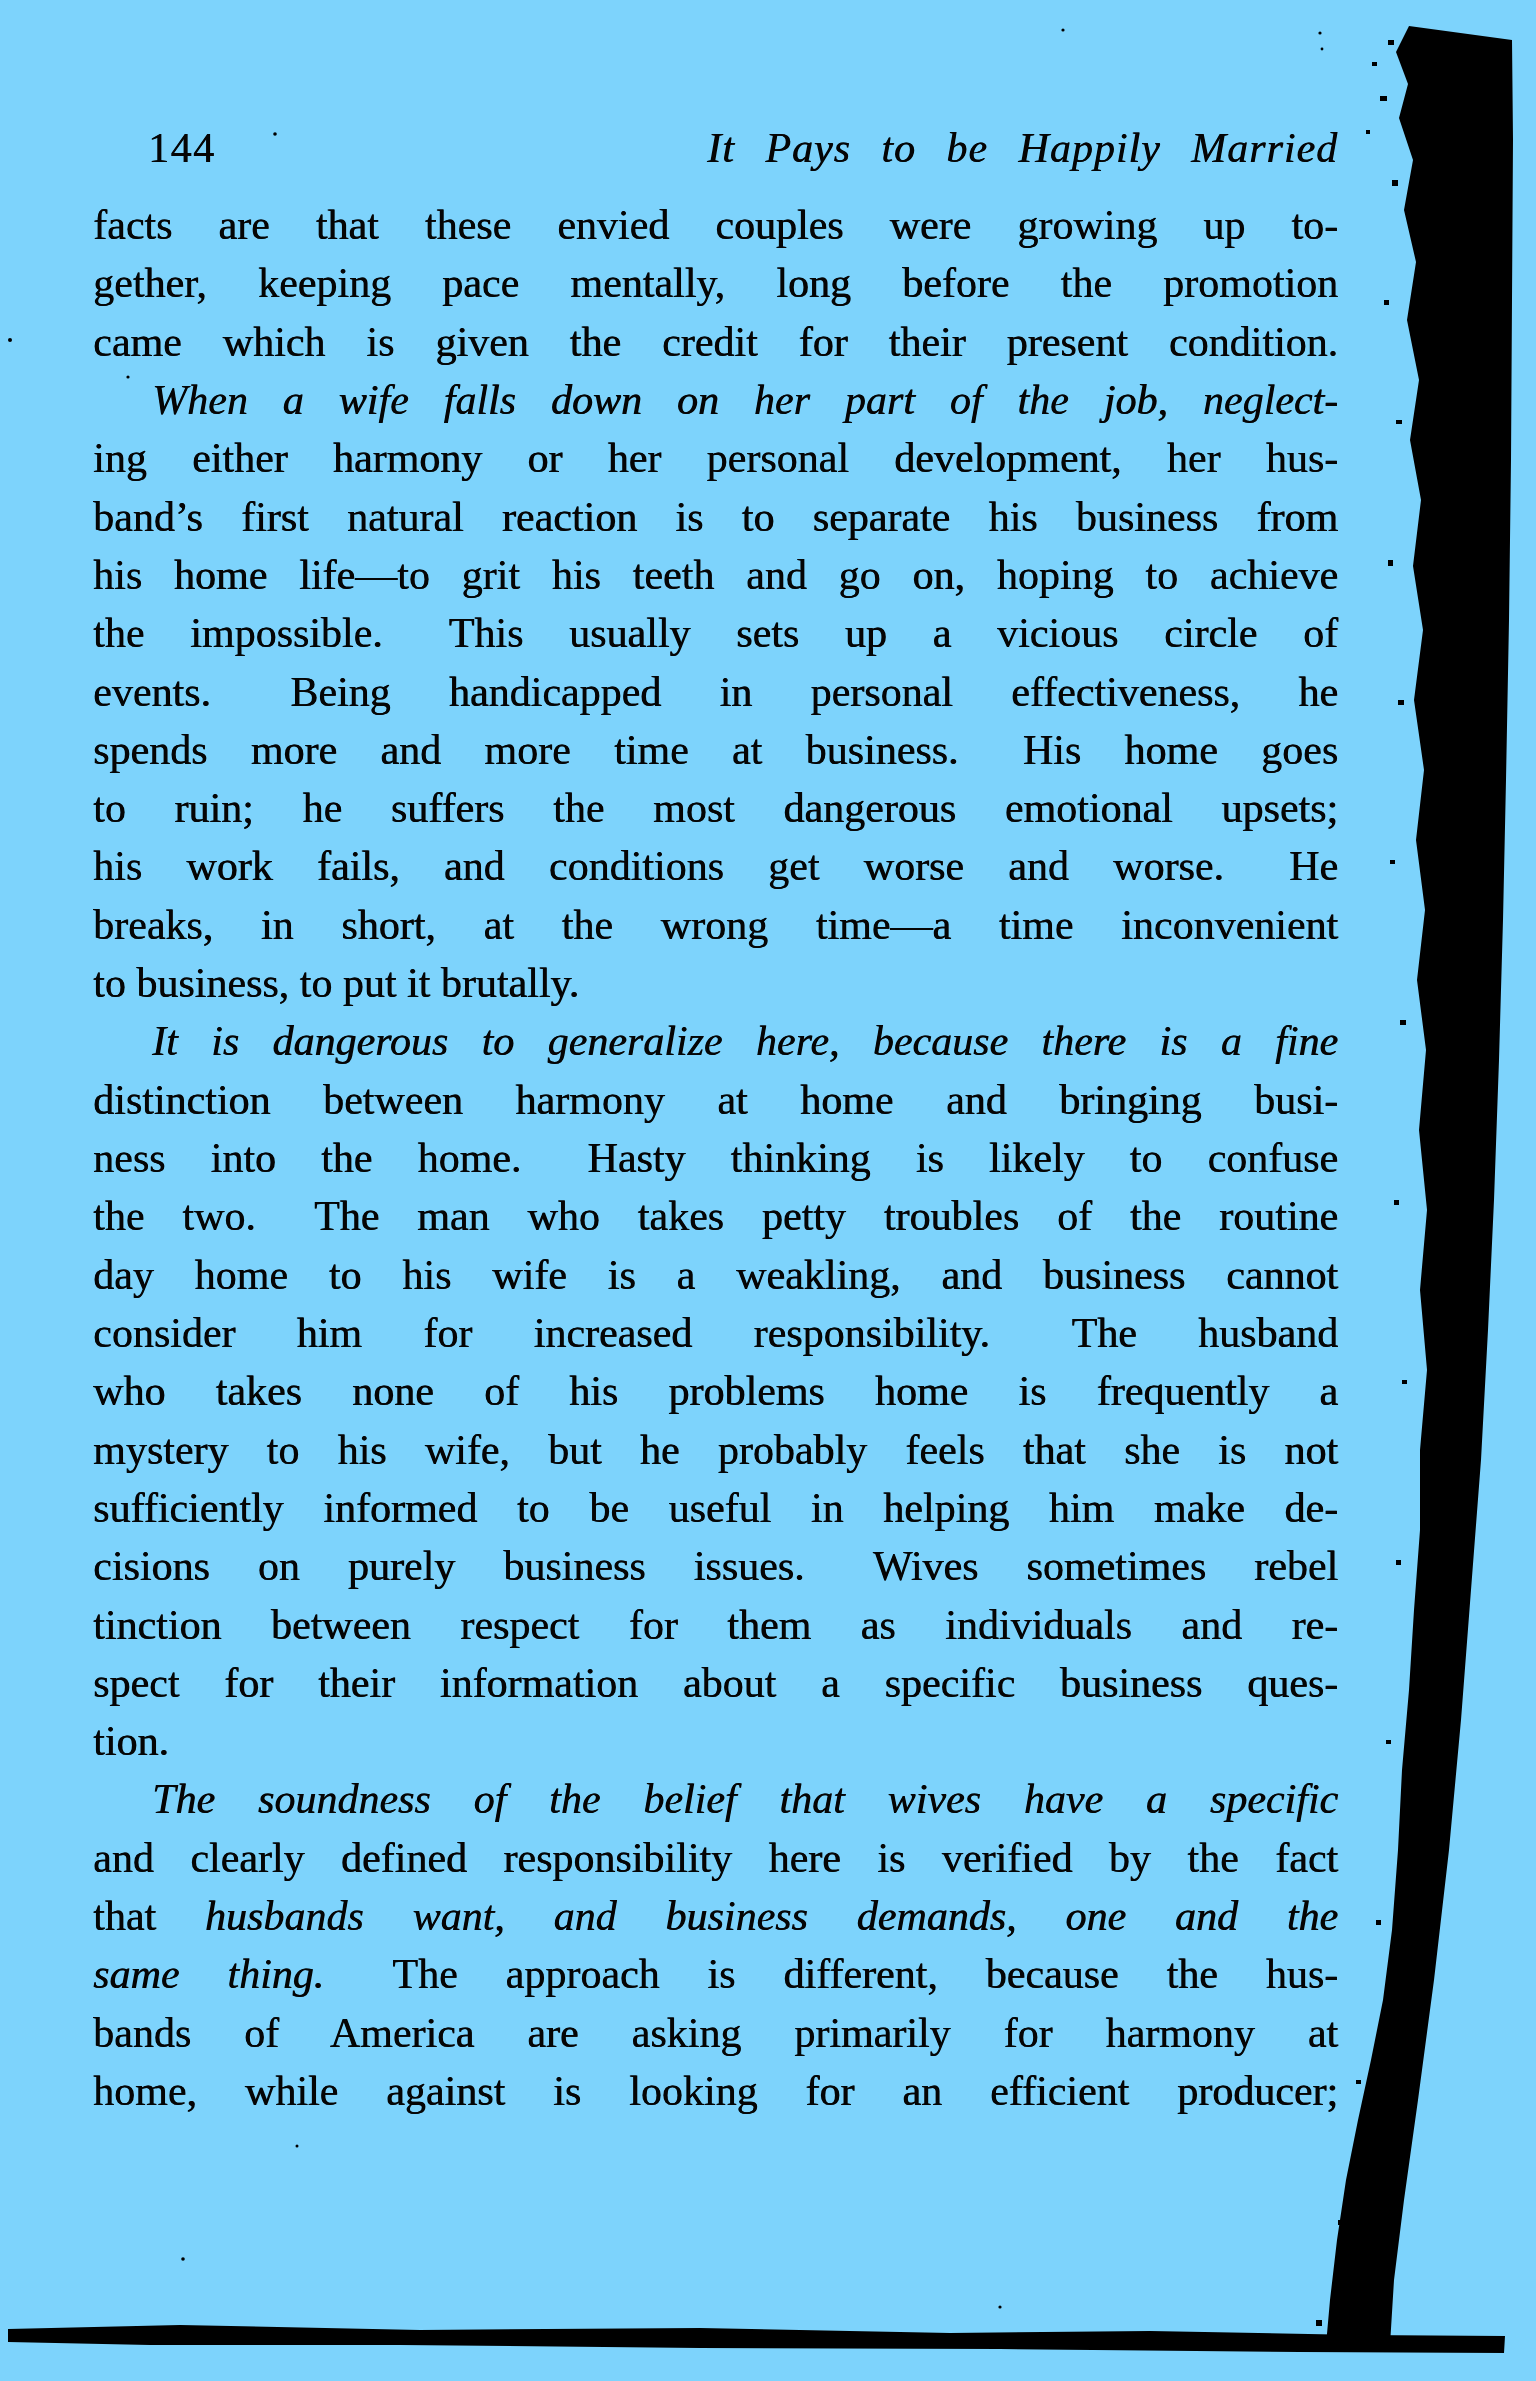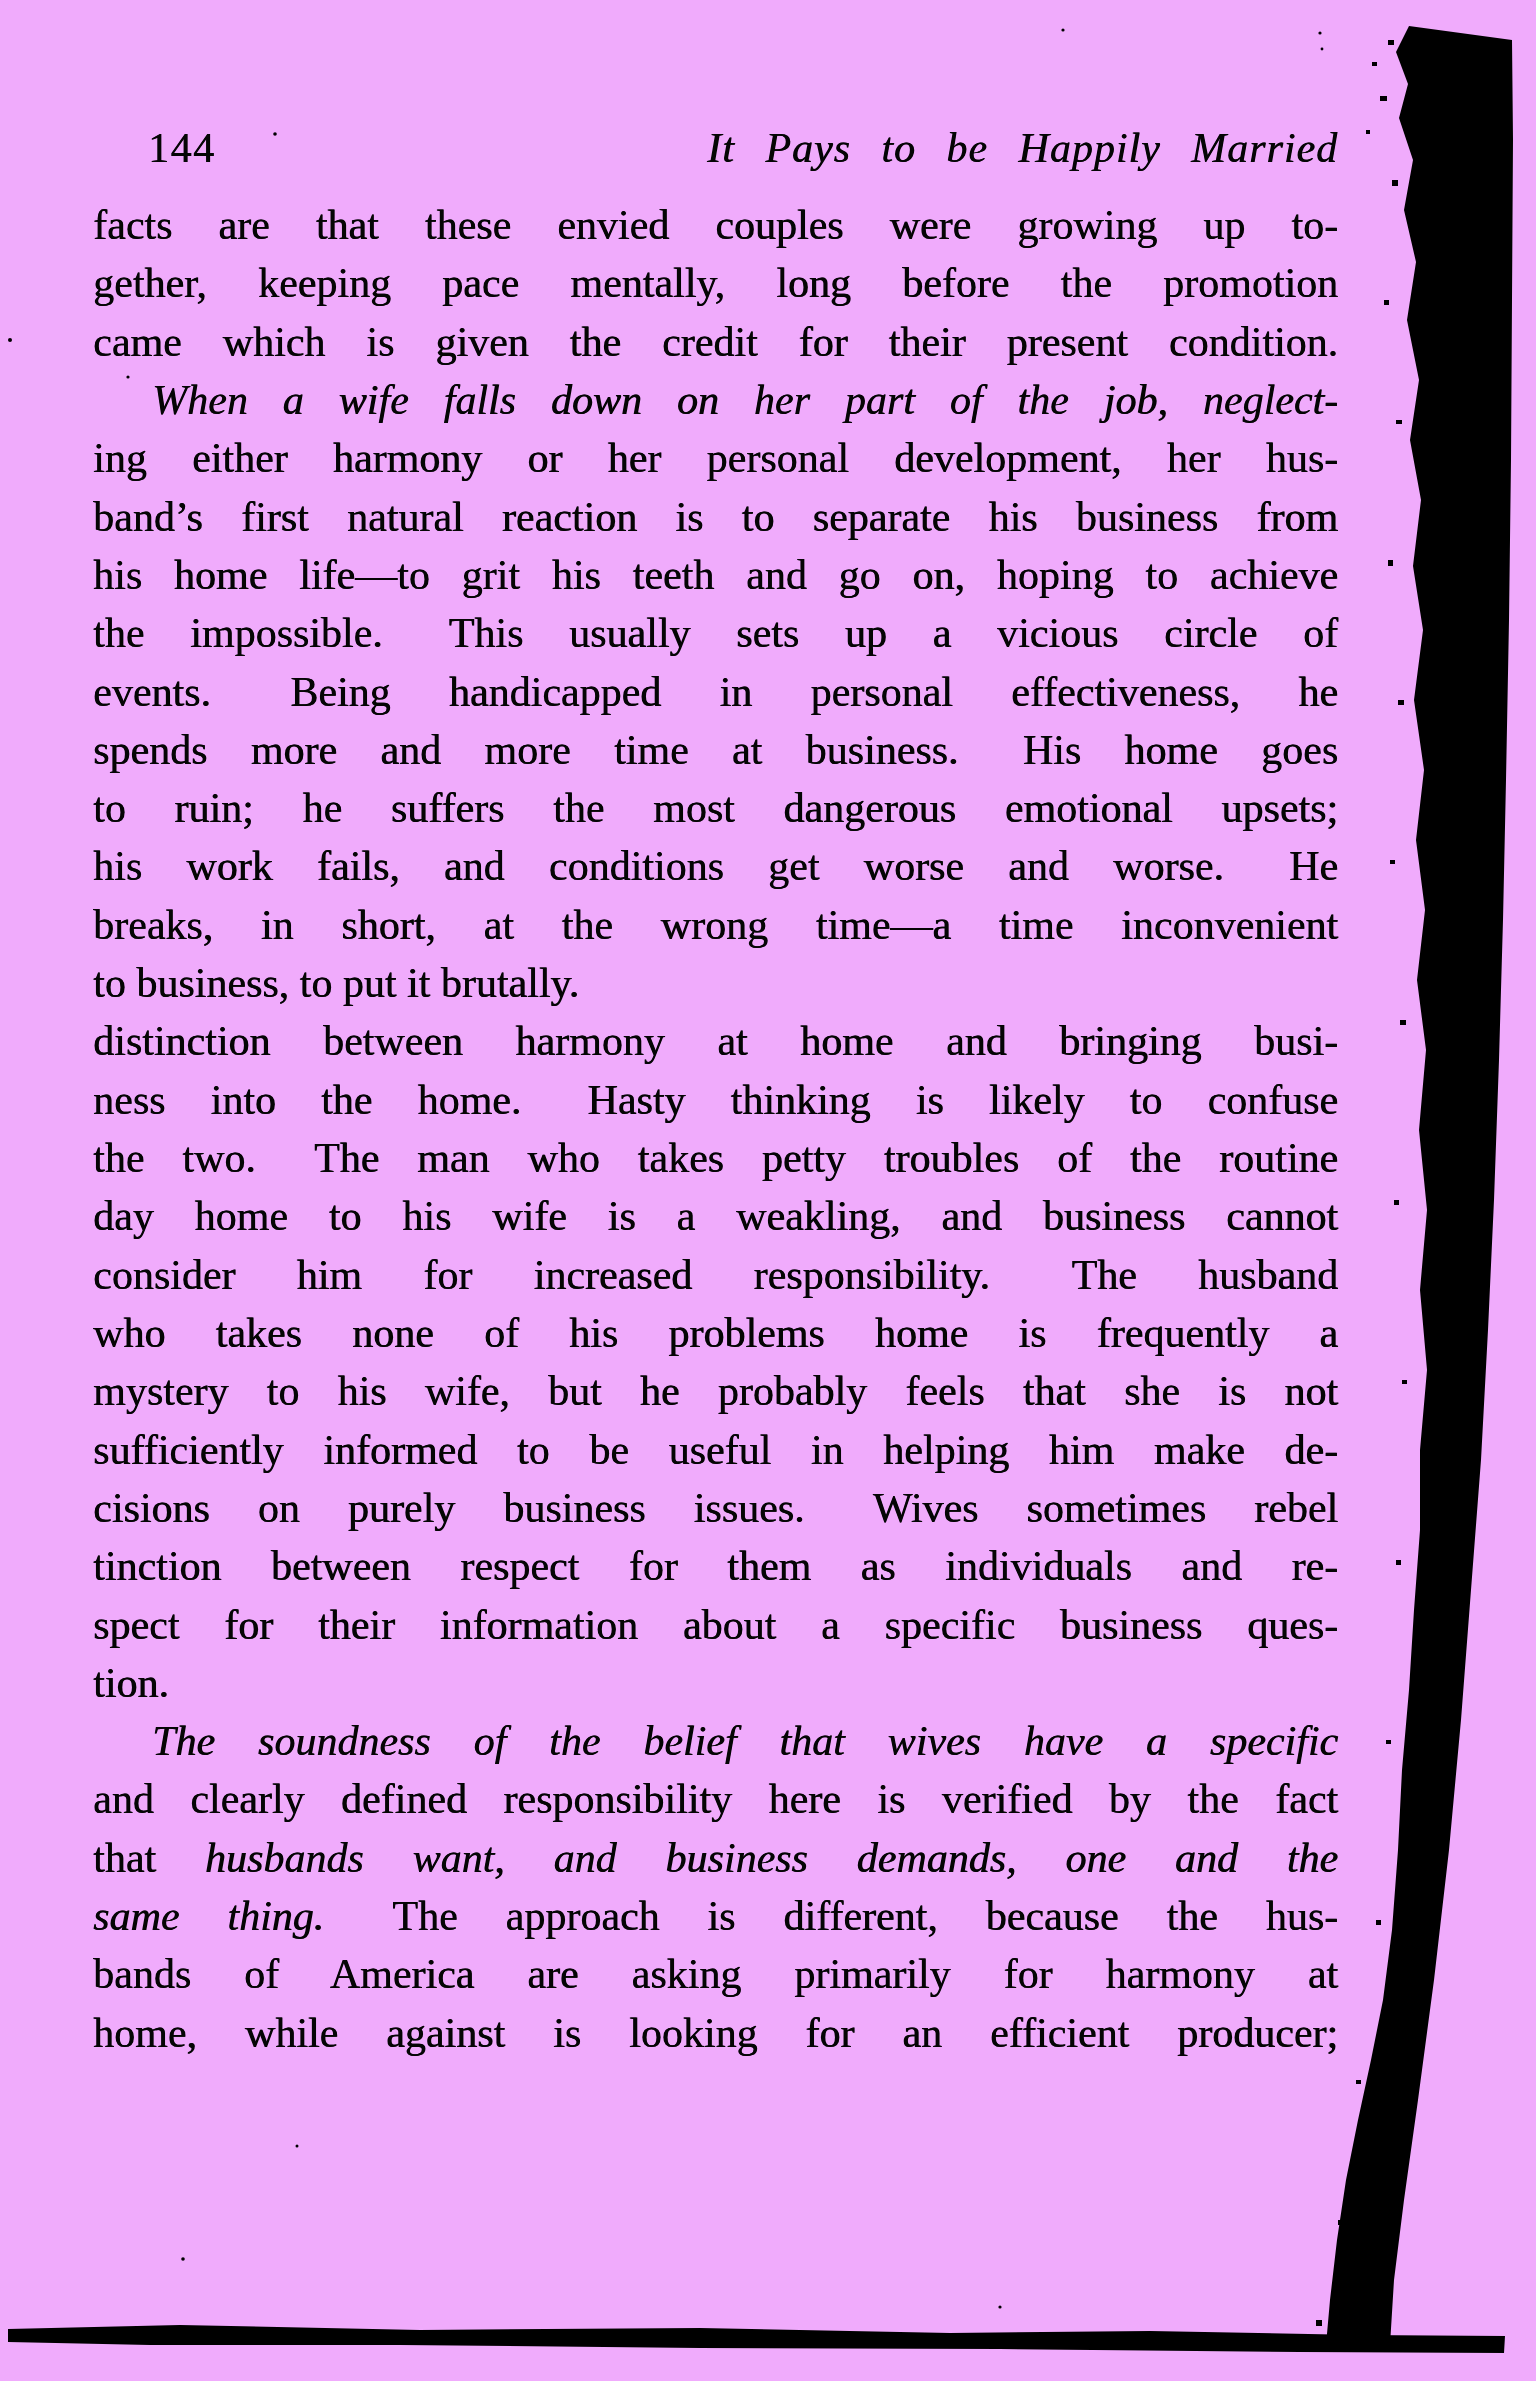--- a/index.html
+++ b/index.html
@@ -1,19 +1,19 @@
 <!DOCTYPE html>
 <html><head>
 <meta charset="utf-8">
 <style>
   html,body{margin:0;padding:0;background:#ffffff;}
   .page{
     position:relative;
     width:1536px;height:2381px;
-    background:#f0abfc;
+    background:#7dd3fc;
     overflow:hidden;
     font-family:"Liberation Serif","DejaVu Serif",serif;
     color:#050505;
   }
   .header{
     position:absolute;left:93px;top:124px;width:1245px;
     display:flex;justify-content:space-between;align-items:baseline;
     font-size:42px;line-height:48px;
     text-shadow:0.6px 0 0 currentColor;
   }
@@ -52,20 +52,21 @@
       <div class="line"><span>ing either harmony or her personal development, her hus-</span></div>
       <div class="line"><span>band’s first natural reaction is to separate his business from</span></div>
       <div class="line"><span>his home life—to grit his teeth and go on, hoping to achieve</span></div>
       <div class="line"><span>the impossible.  This usually sets up a vicious circle of</span></div>
       <div class="line"><span>events.  Being handicapped in personal effectiveness, he</span></div>
       <div class="line"><span>spends more and more time at business.  His home goes</span></div>
       <div class="line"><span>to ruin; he suffers the most dangerous emotional upsets;</span></div>
       <div class="line"><span>his work fails, and conditions get worse and worse.  He</span></div>
       <div class="line"><span>breaks, in short, at the wrong time—a time inconvenient</span></div>
       <div class="line noj"><span>to business, to put it brutally.</span></div>
+      <div class="line indent"><span>It is dangerous to generalize here, because there is a fine</span></div>
       <div class="line"><span>distinction between harmony at home and bringing busi-</span></div>
       <div class="line"><span>ness into the home.  Hasty thinking is likely to confuse</span></div>
       <div class="line"><span>the two.  The man who takes petty troubles of the routine</span></div>
       <div class="line"><span>day home to his wife is a weakling, and business cannot</span></div>
       <div class="line"><span>consider him for increased responsibility.  The husband</span></div>
       <div class="line"><span>who takes none of his problems home is frequently a</span></div>
       <div class="line"><span>mystery to his wife, but he probably feels that she is not</span></div>
       <div class="line"><span>sufficiently informed to be useful in helping him make de-</span></div>
       <div class="line"><span>cisions on purely business issues.  Wives sometimes rebel</span></div>
       <div class="line"><span>tinction between respect for them as individuals and re-</span></div>

